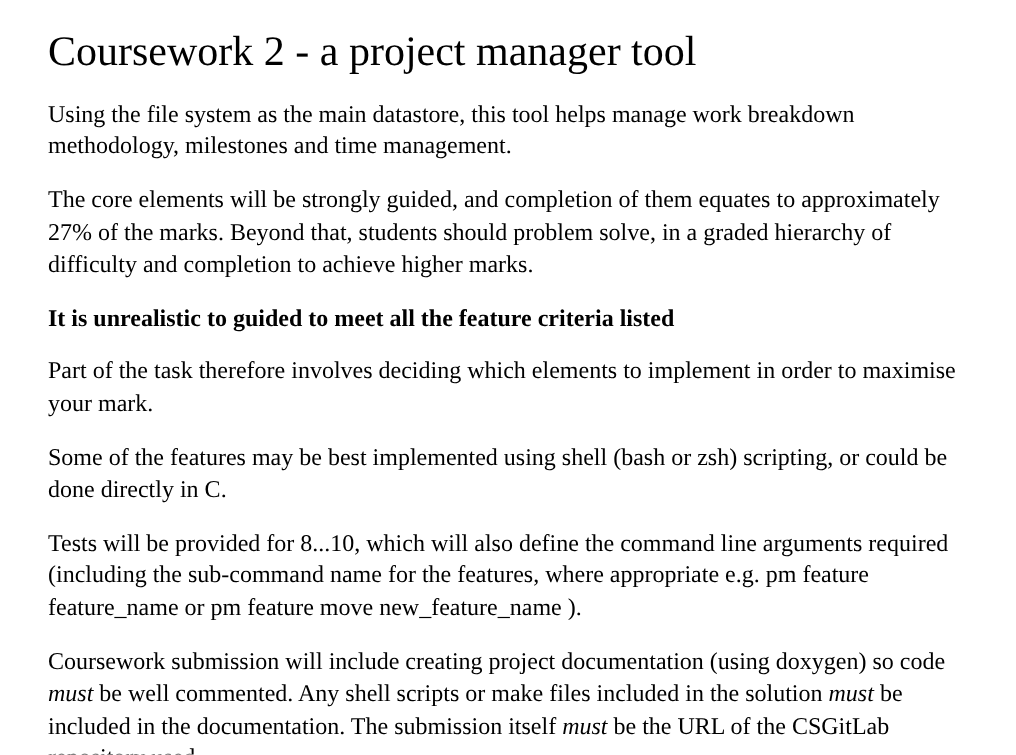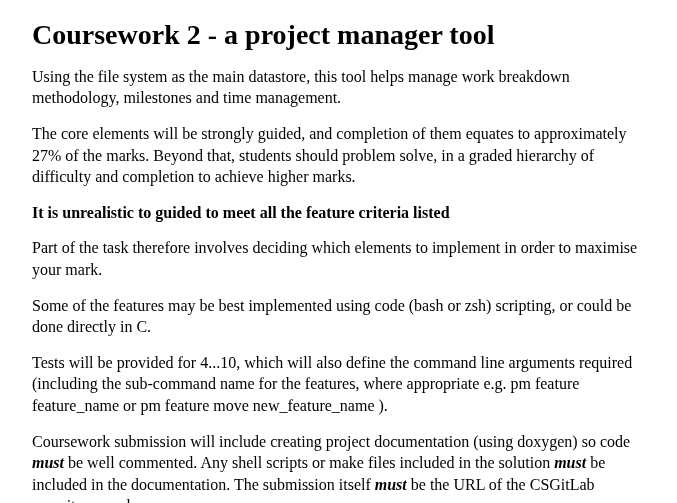--- a/index.html
+++ b/index.html
@@ -8,42 +8,42 @@
       font-size: 16px;
       line-height: 1.35;
       color: #000;
       background: #fff;
       width: 677px;
       height: 503px;
       padding: 10px 32px 10px 32px;
     }
     h1 {
       font-size: 28px;
-      font-weight: bold;
+      font-weight: normal;
       margin-bottom: 12px;
       margin-top: 6px;
     }
     p {
       margin-bottom: 14px;
     }
     .em-strong {
       font-style: italic;
-      font-weight: bold;
+      font-weight: normal;
     }
   </style>
 </head>
 <body>
 
 <h1>Coursework 2 - a project manager tool</h1>
 
 <p>Using the file system as the main datastore, this tool helps manage work breakdown methodology, milestones and time management.</p>
 
 <p>The core elements will be strongly guided, and completion of them equates to approximately 27% of the marks. Beyond that, students should problem solve, in a graded hierarchy of difficulty and completion to achieve higher marks.</p>
 
 <p><strong>It is unrealistic to guided to meet all the feature criteria listed</strong></p>
 
 <p>Part of the task therefore involves deciding which elements to implement in order to maximise your mark.</p>
 
-<p>Some of the features may be best implemented using code (bash or zsh) scripting, or could be done directly in C.</p>
+<p>Some of the features may be best implemented using shell (bash or zsh) scripting, or could be done directly in C.</p>
 
-<p>Tests will be provided for 4...10, which will also define the command line arguments required (including the sub-command name for the features, where appropriate e.g. pm feature feature_name or pm feature move new_feature_name ).</p>
+<p>Tests will be provided for 8...10, which will also define the command line arguments required (including the sub-command name for the features, where appropriate e.g. pm feature feature_name or pm feature move new_feature_name ).</p>
 
 <p><span>Coursework submission will include creating project documentation (using doxygen) so code </span><span class="em-strong">must</span><span> be well commented. Any shell scripts or make files included in the solution </span><span class="em-strong">must</span><span> be included in the documentation. The submission itself </span><span class="em-strong">must</span><span> be the URL of the CSGitLab repository used.</span></p>
 
 </body></html>

